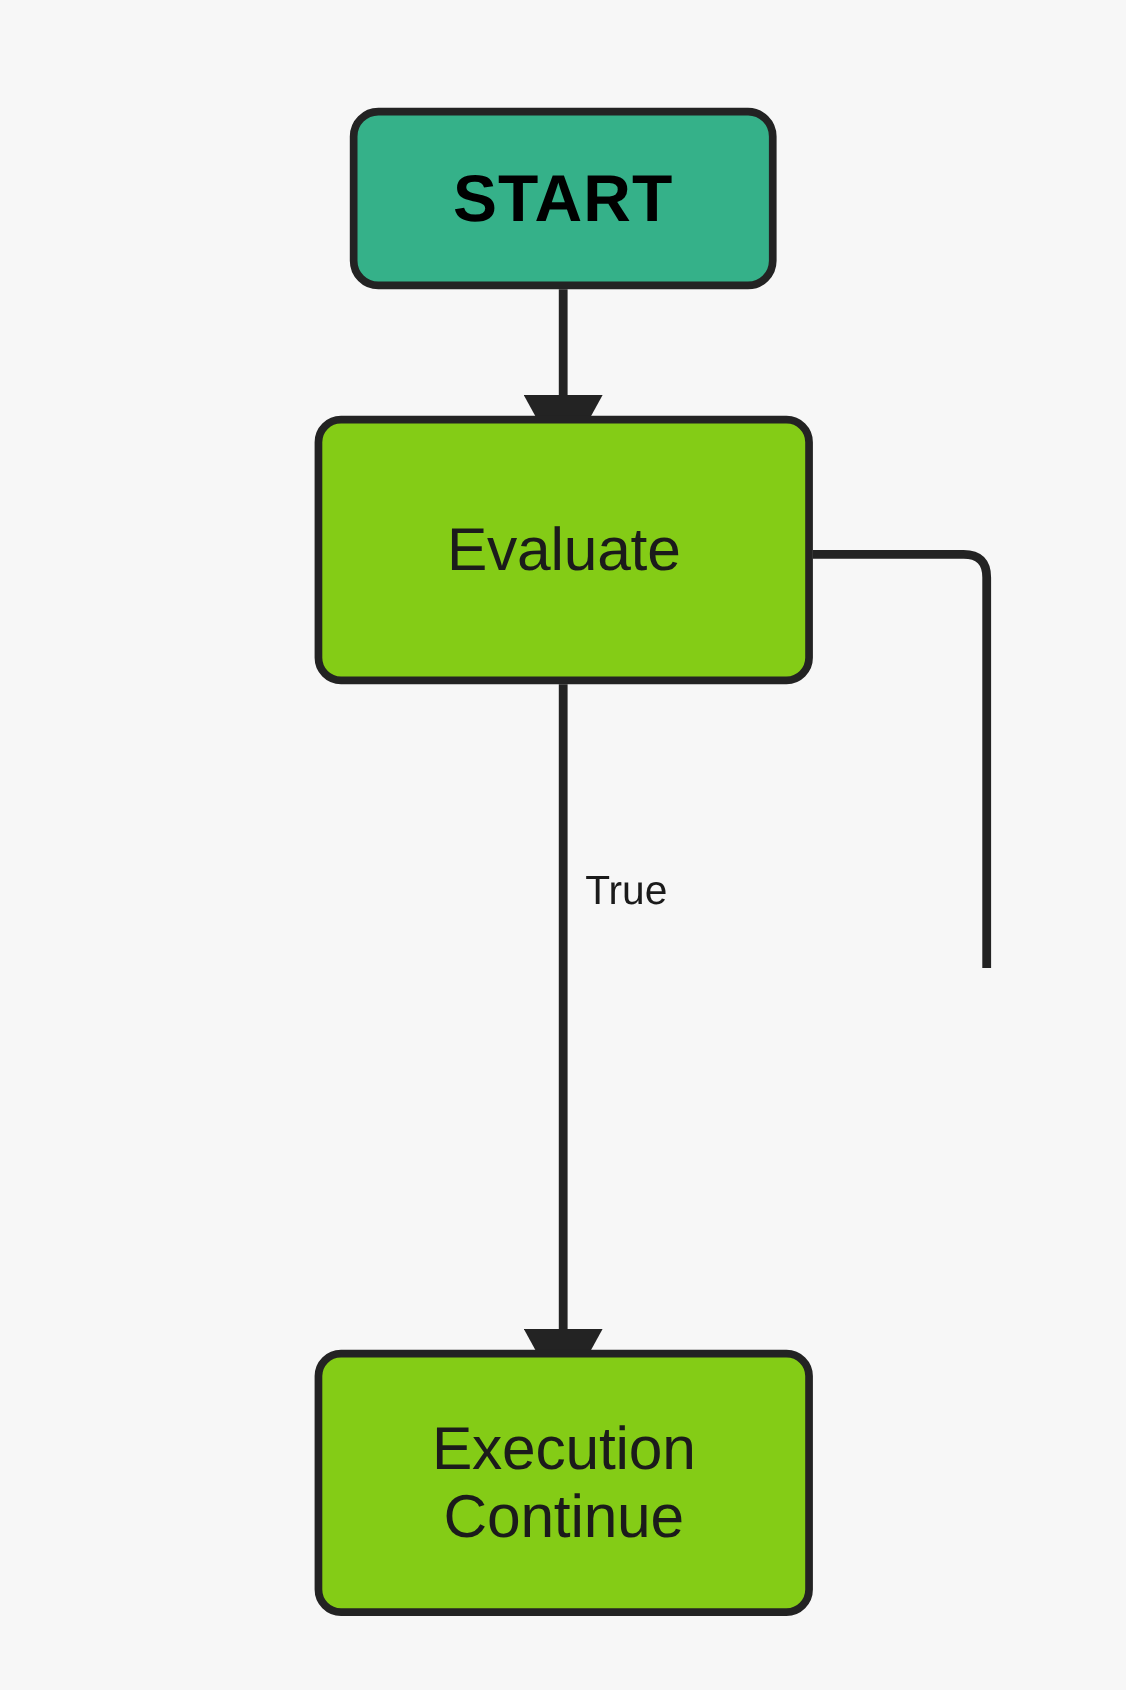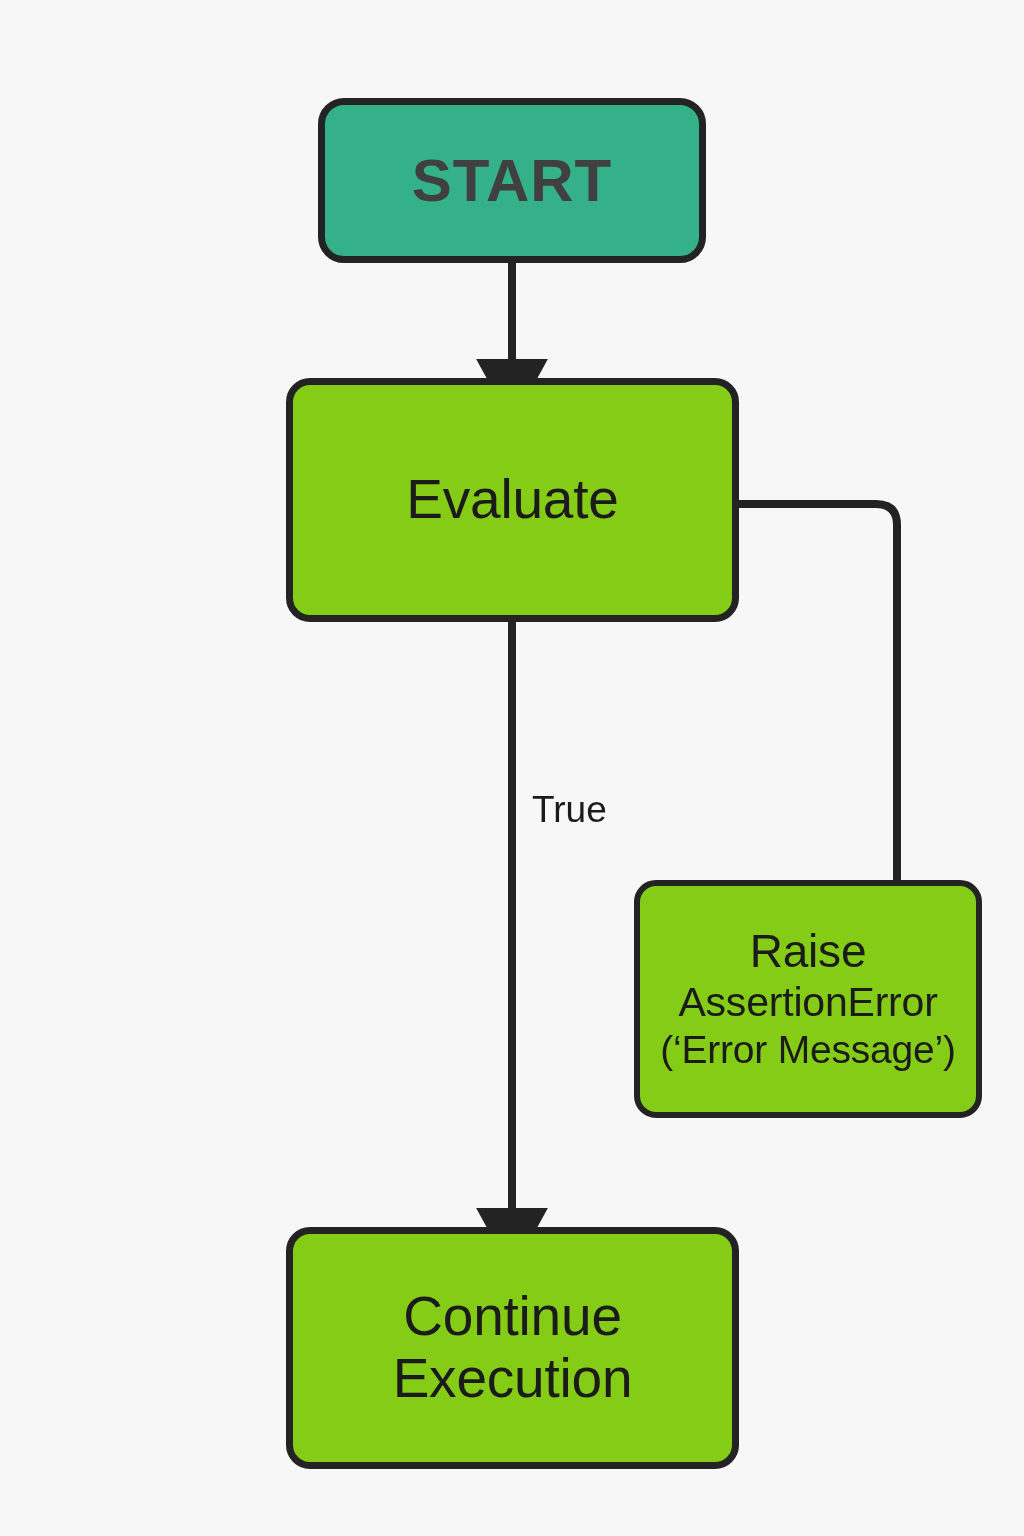--- a/index.html
+++ b/index.html
@@ -55,21 +55,21 @@
   #node-start {
     left: 318px;
     top: 98px;
     width: 388px;
     height: 165px;
     background: #35b189;
     border-color: #232323;
     border-radius: 26px;
   }
   #node-start .node-line {
-    color: #404040;
+    color: #000000;
     font-size: 60px;
     font-weight: 700;
     letter-spacing: 1px;
   }
 
   
   #node-evaluate {
     left: 286px;
     top: 378px;
     width: 453px;
@@ -145,26 +145,21 @@
   </svg>
 
   <div class="node" id="node-start">
     <div class="node-line">START</div>
   </div>
 
   <div class="node" id="node-evaluate">
     <div class="node-line">Evaluate</div>
   </div>
 
-  <div class="node" id="node-raise">
-    <div class="line-1">Raise</div>
-    <div class="line-2">AssertionError</div>
-    <div class="line-3">(‘Error Message’)</div>
-  </div>
 
   <div class="node" id="node-continue">
+    <div class="node-line">Execution</div>
     <div class="node-line">Continue</div>
-    <div class="node-line">Execution</div>
   </div>
 
   <div class="edge-label" id="edge-label-true">True</div>
 
 </div>
 
 </body></html>

